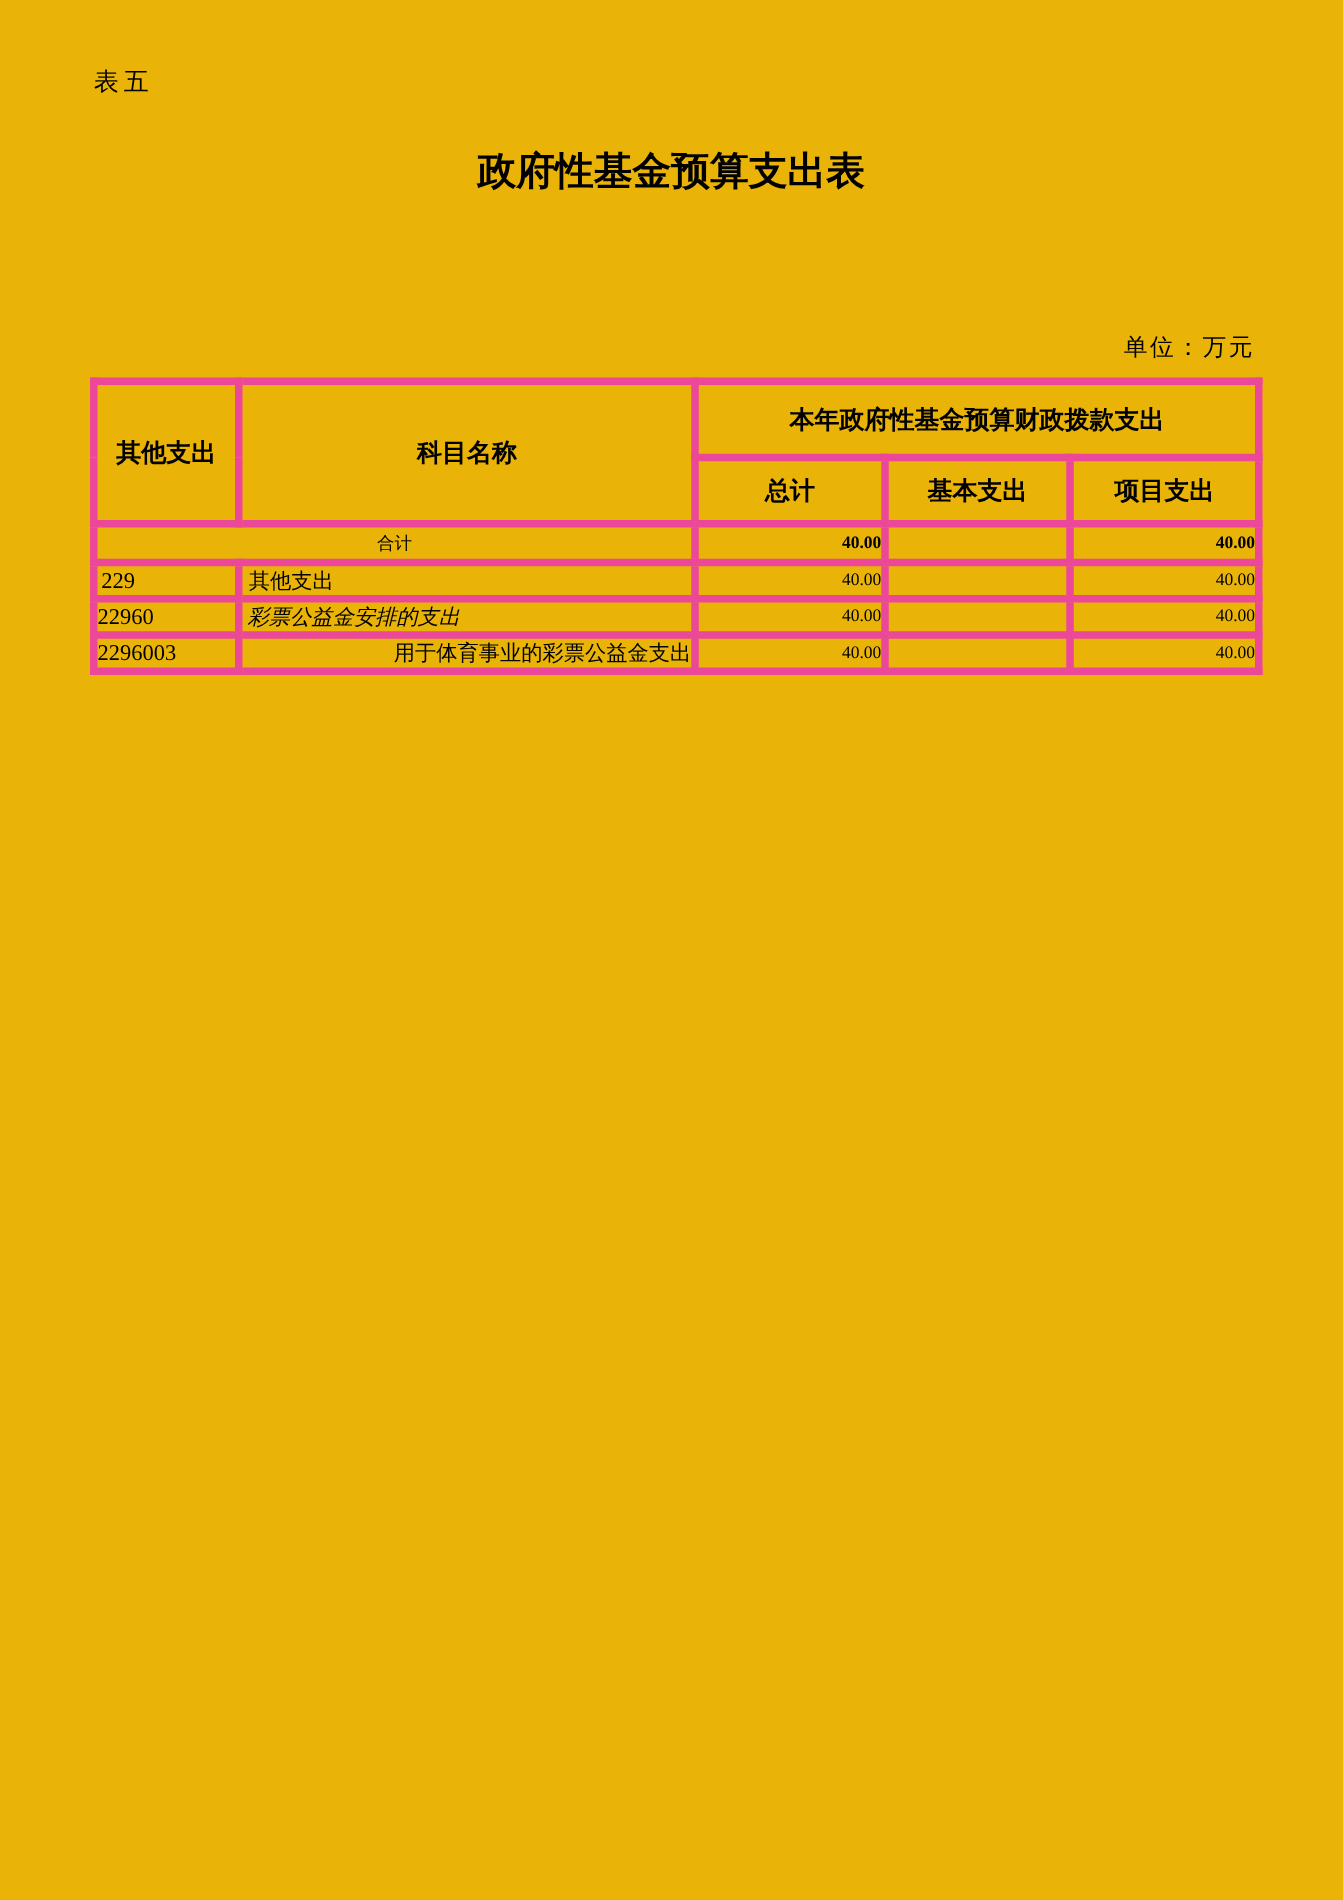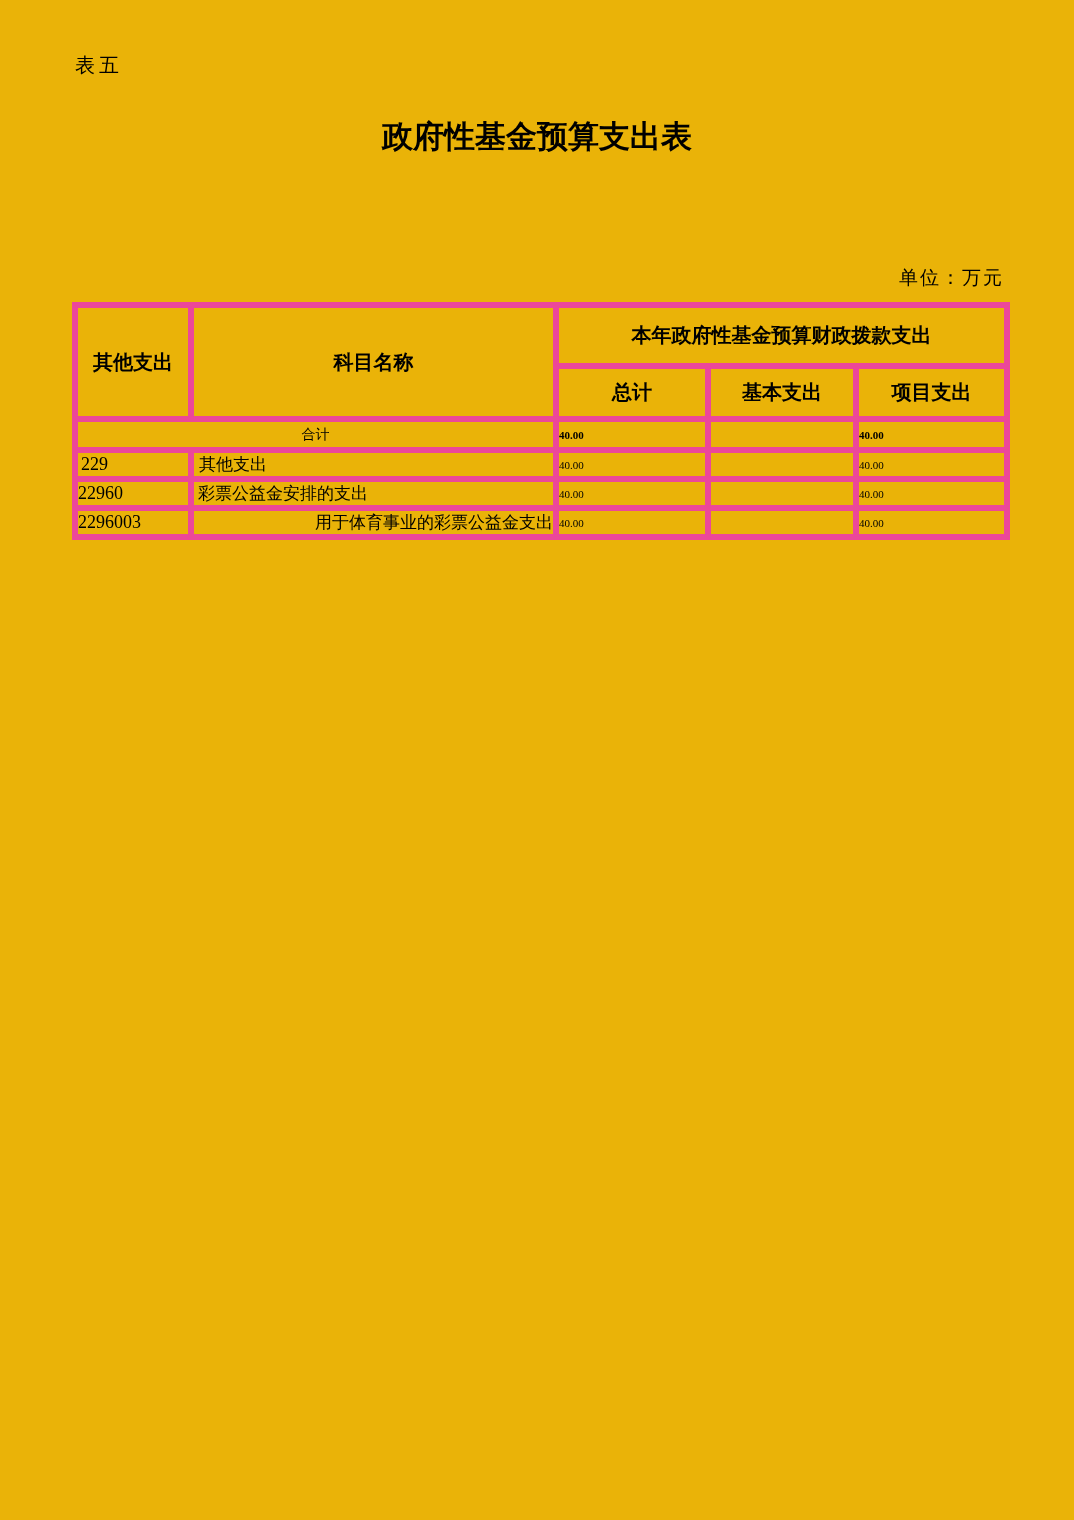--- a/index.html
+++ b/index.html
@@ -72,30 +72,30 @@
     font-size: 18px;
     text-align: left;
     vertical-align: middle;
   }
   td.name-cell {
     font-size: 17px;
     text-align: left;
     vertical-align: middle;
   }
   td.num-cell {
-    font-size: 11px;
-    text-align: left;
+    font-size: 14px;
+    text-align: right;
     vertical-align: middle;
     padding-right: 5px;
   }
   tr.sum-row td.num-cell { font-weight: bold; }
   .lvl0 td.code-cell { padding-left: 3px; }
   .lvl0 td.name-cell { padding-left: 5px; }
   .lvl1 td.code-cell { padding-left: 0; }
-  .lvl1 td.name-cell { padding-left: 4px; }
+  .lvl1 td.name-cell { padding-left: 4px; font-style: italic; }
   .lvl2 td.code-cell { padding-left: 0; }
   .lvl2 td.name-cell { padding-left: 19px; text-align: right; }
 </style>
 </head>
 <body>
 
 <div class="page">
 
   <div class="table-tag">表五</div>
 

